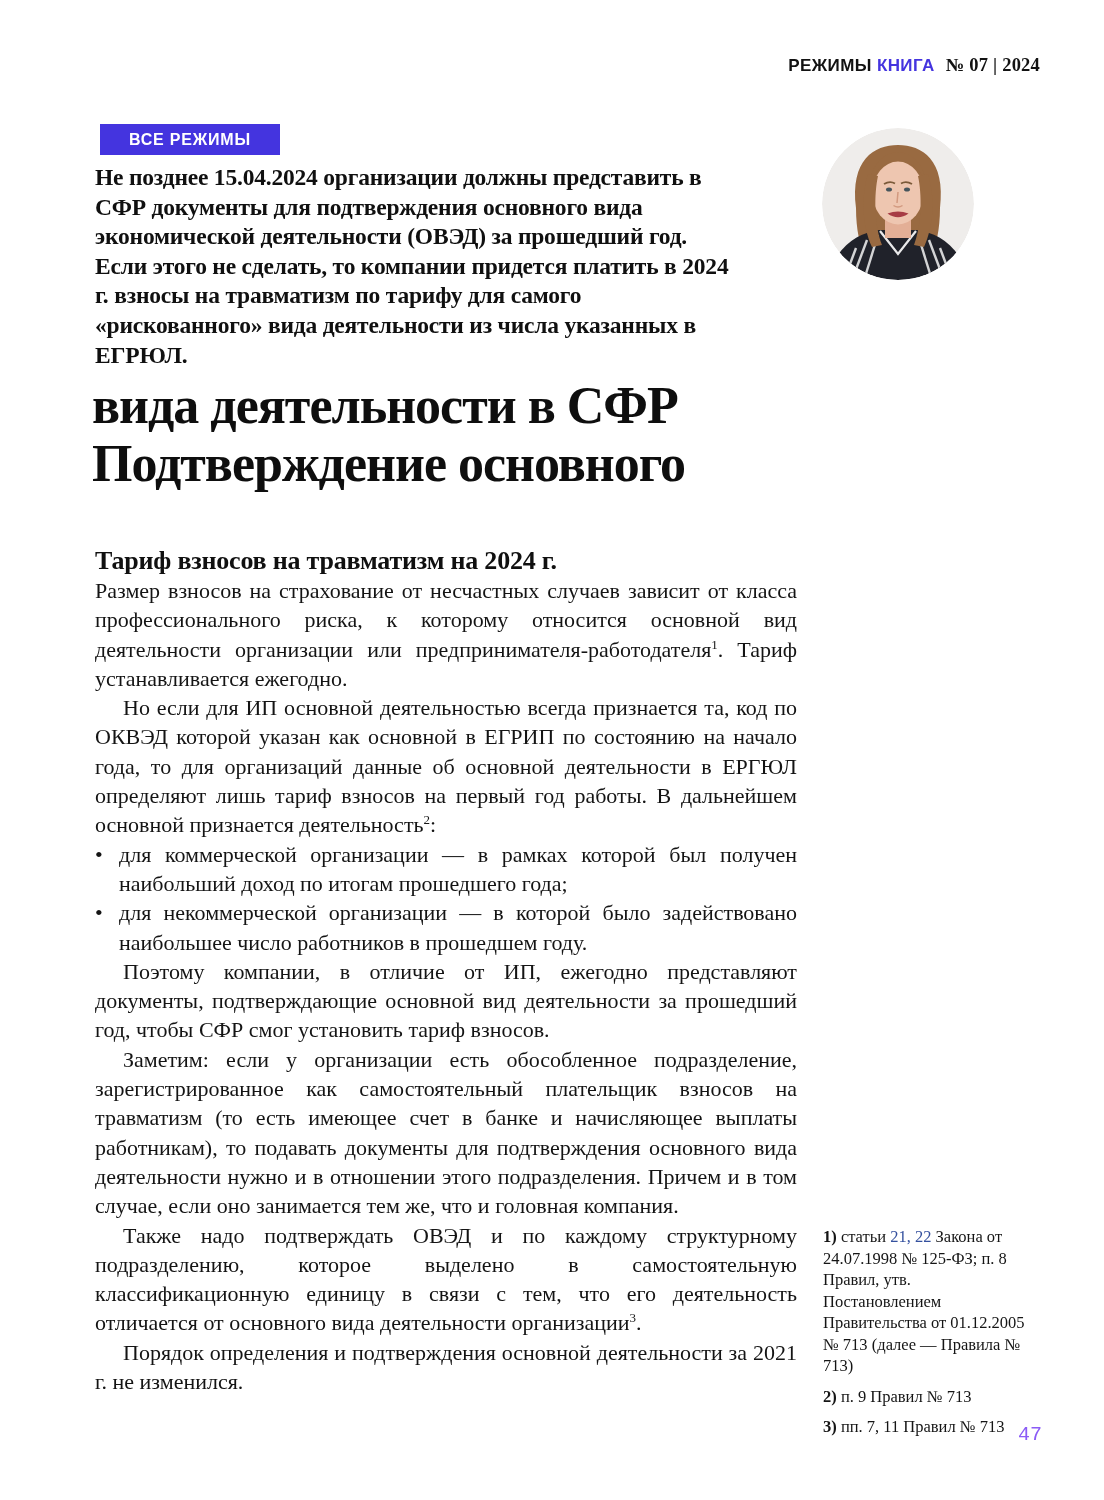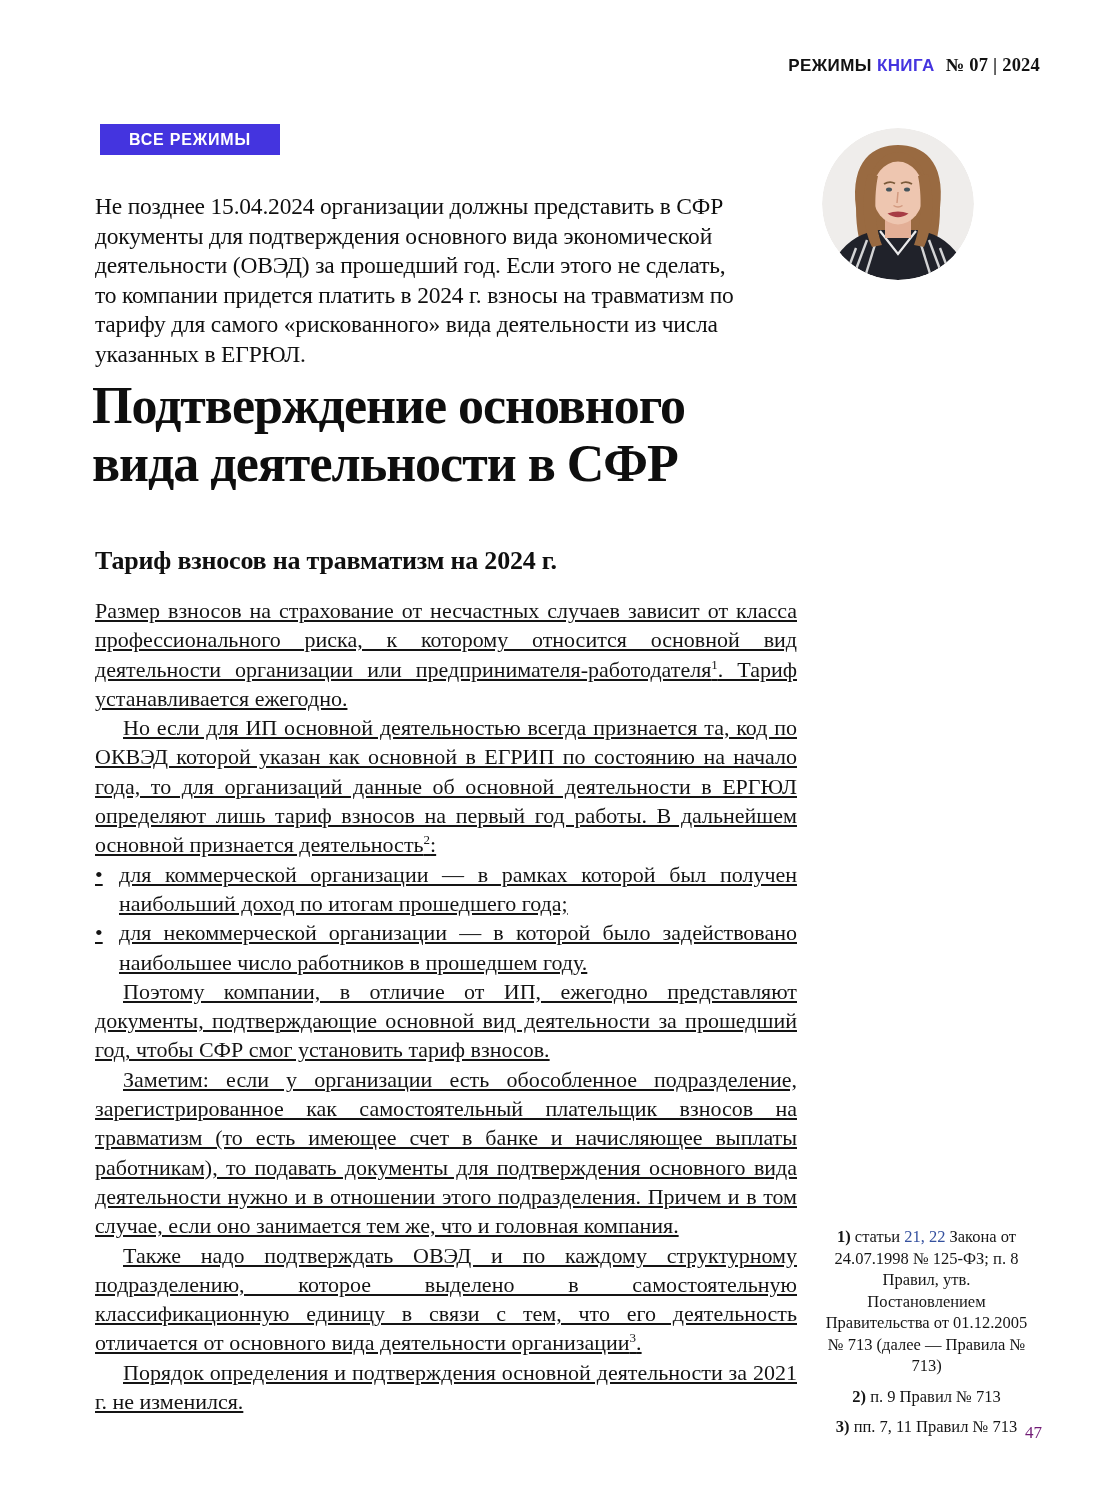--- a/index.html
+++ b/index.html
@@ -22,63 +22,62 @@
   
   .badge{
     position:absolute;left:100px;top:124px;height:31px;
     background:#4434df;color:#fff;display:flex;align-items:center;
     padding:0 29px;font-family:"Liberation Sans","DejaVu Sans",sans-serif;
     font-weight:bold;font-size:16px;letter-spacing:.8px;
   }
   
   .lede{
     position:absolute;left:95px;top:163px;width:648px;
-    font-size:23.5px;line-height:29.6px;font-weight:normal;color:#101010;
+    font-size:23.5px;line-height:29.6px;font-weight:bold;color:#101010;
     letter-spacing:-.2px;
-    margin-top:29px;
   }
   
   .author{position:absolute;left:822px;top:128px;width:215px;}
   .photo{width:152px;height:152px;border-radius:50%;overflow:hidden;display:block;}
   .caption{margin-top:9px;font-style:italic;font-size:17.5px;line-height:23px;color:#1c1c1c;}
   
   .title{
     position:absolute;left:92px;top:377px;width:780px;
     font-size:52px;line-height:58px;font-weight:bold;color:#0e0e0e;
     letter-spacing:-1px;
   }
   
   .sec{
     position:absolute;left:95px;top:546px;width:700px;
     font-size:26px;font-weight:bold;color:#101010;letter-spacing:-.2px;
   }
   
   .bodycol{
-    position:absolute;left:95px;top:596px;width:702px;
-    font-size:22px;line-height:29.3px;text-align:justify;color:#141414;text-decoration:underline;
+    position:absolute;left:95px;top:576px;width:702px;
+    font-size:22px;line-height:29.3px;text-align:justify;color:#141414;
   }
   .bodycol p{margin:0;}
   .bodycol p.ind{text-indent:28px;}
   sup{font-size:13px;line-height:0;vertical-align:super;}
   .bullet{display:flex;}
   .bullet .dot{flex:none;width:24px;}
   .bullet .bt{flex:1;text-align:justify;}
   
   .fns{
     position:absolute;left:823px;top:1226px;width:207px;
     font-size:16.5px;line-height:21.5px;color:#151515;text-align:left;
   }
-  .fn{margin-bottom:9px;text-align:center;}
+  .fn{margin-bottom:9px;}
   .fn b{font-weight:bold;}
   .fn .ref{color:#34509e;}
   
   .pagenum{
     position:absolute;right:62px;top:1423px;
-    font-family:Liberation Serif, serif;
-    font-size:17px;color:#701a75;
+    font-family:Liberation Mono, monospace;
+    font-size:20px;color:#8b5cf6;
   }
 </style>
 </head>
 <body>
 
 <div class="page">
 
   <div class="hdr">
     <span>РЕЖИМЫ</span>
     <span class="blue">КНИГА</span>
@@ -135,22 +134,22 @@
 
           <path d="M76,64 L75,75 M71.5,77.5 Q76,80.5 80.5,77.5" fill="none" stroke="#d2997f" stroke-width="1.5"></path>
 
           <path d="M65.5,85.5 Q76,81.5 86.5,85.5 Q76,93 65.5,85.5 Z" fill="#a63c44"></path>
         </g>
       </svg>
     </span>
   </div>
 
   <h1 class="title" style="margin:0;">
+    <div>вида деятельности в СФР</div>
     <div>Подтверждение основного</div>
-    <div>вида деятельности в СФР</div>
   </h1>
 
   <h2 class="sec" style="margin:0;">Тариф взносов на травматизм на 2024 г.</h2>
 
   <div class="bodycol">
     <p><span>Размер взносов на страхование от несчастных случаев зависит от класса профессионального риска, к которому относится основной вид деятельности организации или предпринимателя-работодателя</span><sup>1</sup><span>. Тариф устанавливается ежегодно.</span></p>
     <p class="ind"><span>Но если для ИП основной деятельностью всегда признается та, код по ОКВЭД которой указан как основной в ЕГРИП по состоянию на начало года, то для организаций данные об основной деятельности в ЕРГЮЛ определяют лишь тариф взносов на первый год работы. В дальнейшем основной признается деятельность</span><sup>2</sup><span>:</span></p>
     <div class="bullet">
       <span class="dot">•</span>
       <span class="bt">для коммерческой организации — в рамках которой был получен наибольший доход по итогам прошедшего года;</span>

